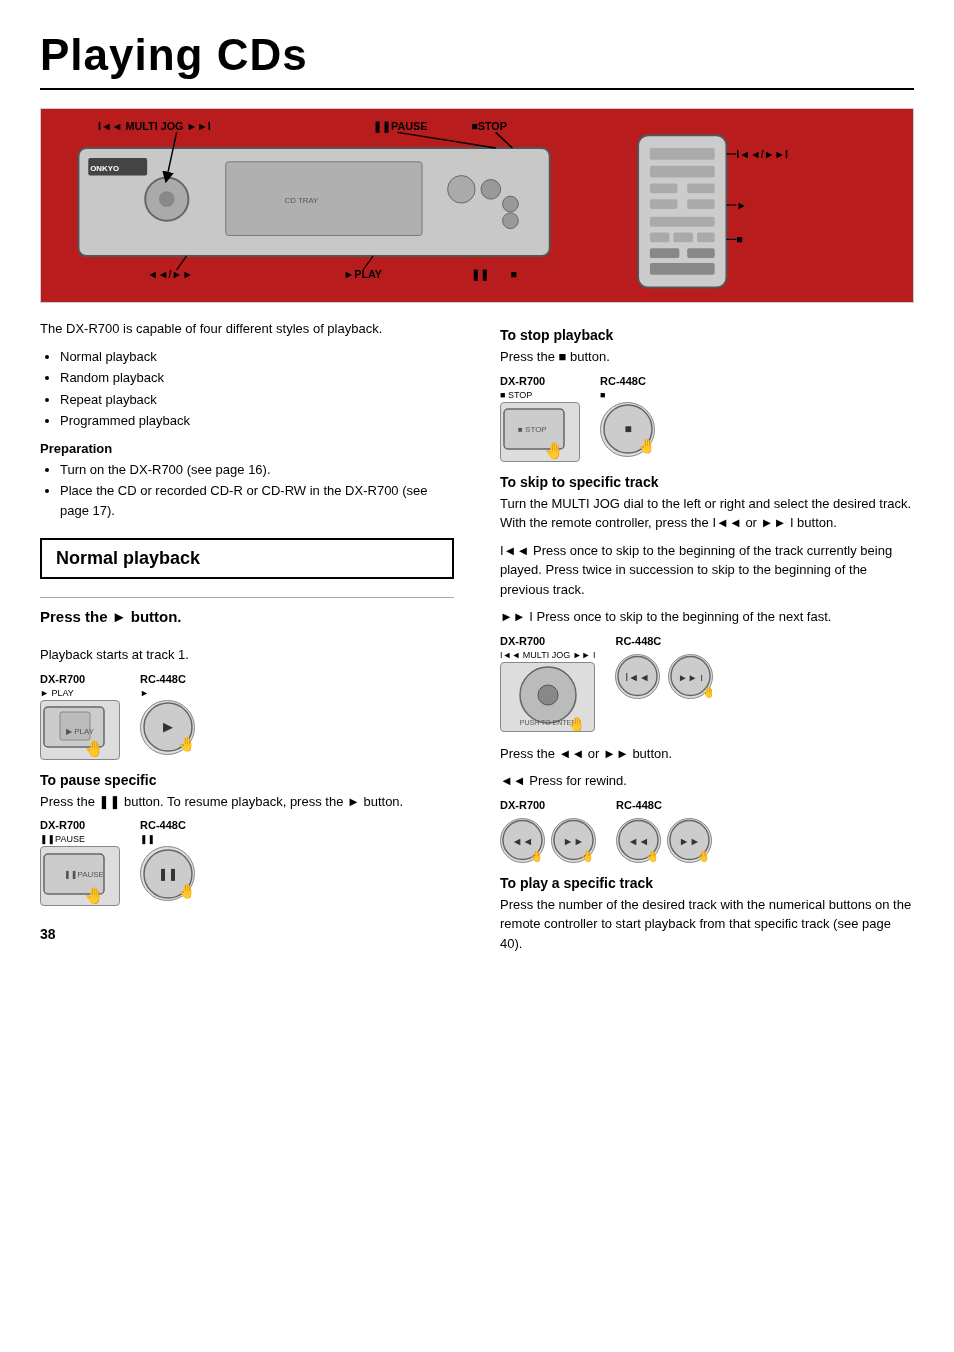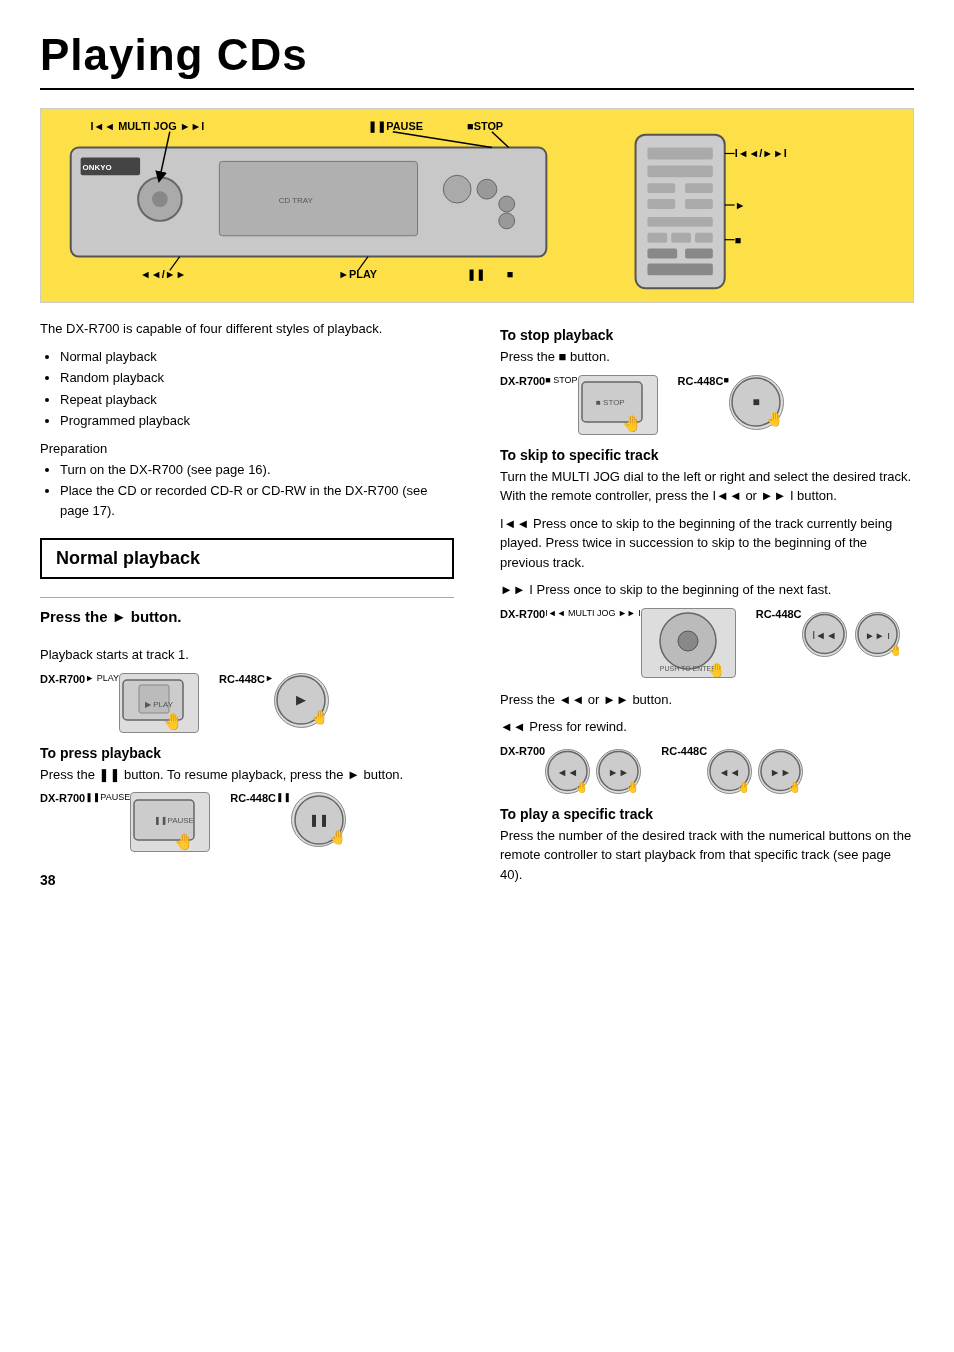--- a/index.html
+++ b/index.html
@@ -41,21 +41,21 @@
     ul {
       margin-left: 20px;
       margin-bottom: 10px;
     }
     li {
       margin-bottom: 2px;
       list-style-type: disc;
       line-height: 1.5;
     }
     .section-heading {
-      font-weight: normal;
+      font-weight: bold;
       font-size: 13px;
       margin-bottom: 4px;
       margin-top: 10px;
     }
     .normal-playback-box {
       border: 2px solid #000;
       padding: 8px 14px;
       font-size: 18px;
       font-weight: bold;
       display: inline-block;
@@ -112,34 +112,35 @@
       margin-bottom: 4px;
       margin-top: 8px;
     }
     .page-number {
       font-size: 14px;
       font-weight: bold;
       margin-top: 20px;
     }
     .device-wrapper {
       display: flex;
-      flex-direction: row;
+      flex-direction: column;
     }
     .two-devices {
       display: flex;
       gap: 20px;
       margin: 8px 0 12px 0;
     }
     .diag-container {
       position: relative;
       height: 195px;
-      background: #fde047;
+      background: #b91c1c;
       border: 1px solid #ccc;
       margin-bottom: 16px;
       overflow: hidden;
+      padding-left: 8px;
     }
     
     .diagram-svg-wrap {
       width: 100%;
       height: 195px;
     }
   </style>
 </head>
 <body>
 
@@ -263,21 +264,21 @@
           <svg width="52" height="52" viewBox="0 0 52 52">
             <ellipse cx="26" cy="26" rx="24" ry="24" fill="#ccc" stroke="#666" stroke-width="1.5"></ellipse>
             <text x="26" y="30" font-size="13" text-anchor="middle" fill="#333">▶</text>
             <text x="36" y="48" font-size="14">🤚</text>
           </svg>
         </div>
       </div>
     </div>
 
     
-    <div class="subsection-title">To press playback</div>
+    <div class="subsection-title">To pause specific</div>
     <p>Press the ❚❚ button. To resume playback, press the ► button.</p>
     <div class="two-devices">
       <div class="device-wrapper">
         <div class="device-label">DX-R700</div>
         <div class="device-sub-label">❚❚PAUSE</div>
         <div class="device-img">
           <svg width="76" height="55" viewBox="0 0 76 55">
             <rect x="2" y="5" width="60" height="40" rx="4" fill="#ccc" stroke="#666" stroke-width="1.5"></rect>
             <text x="22" y="28" font-size="8" fill="#555">❚❚PAUSE</text>
             <text x="42" y="52" font-size="16">🤚</text>

